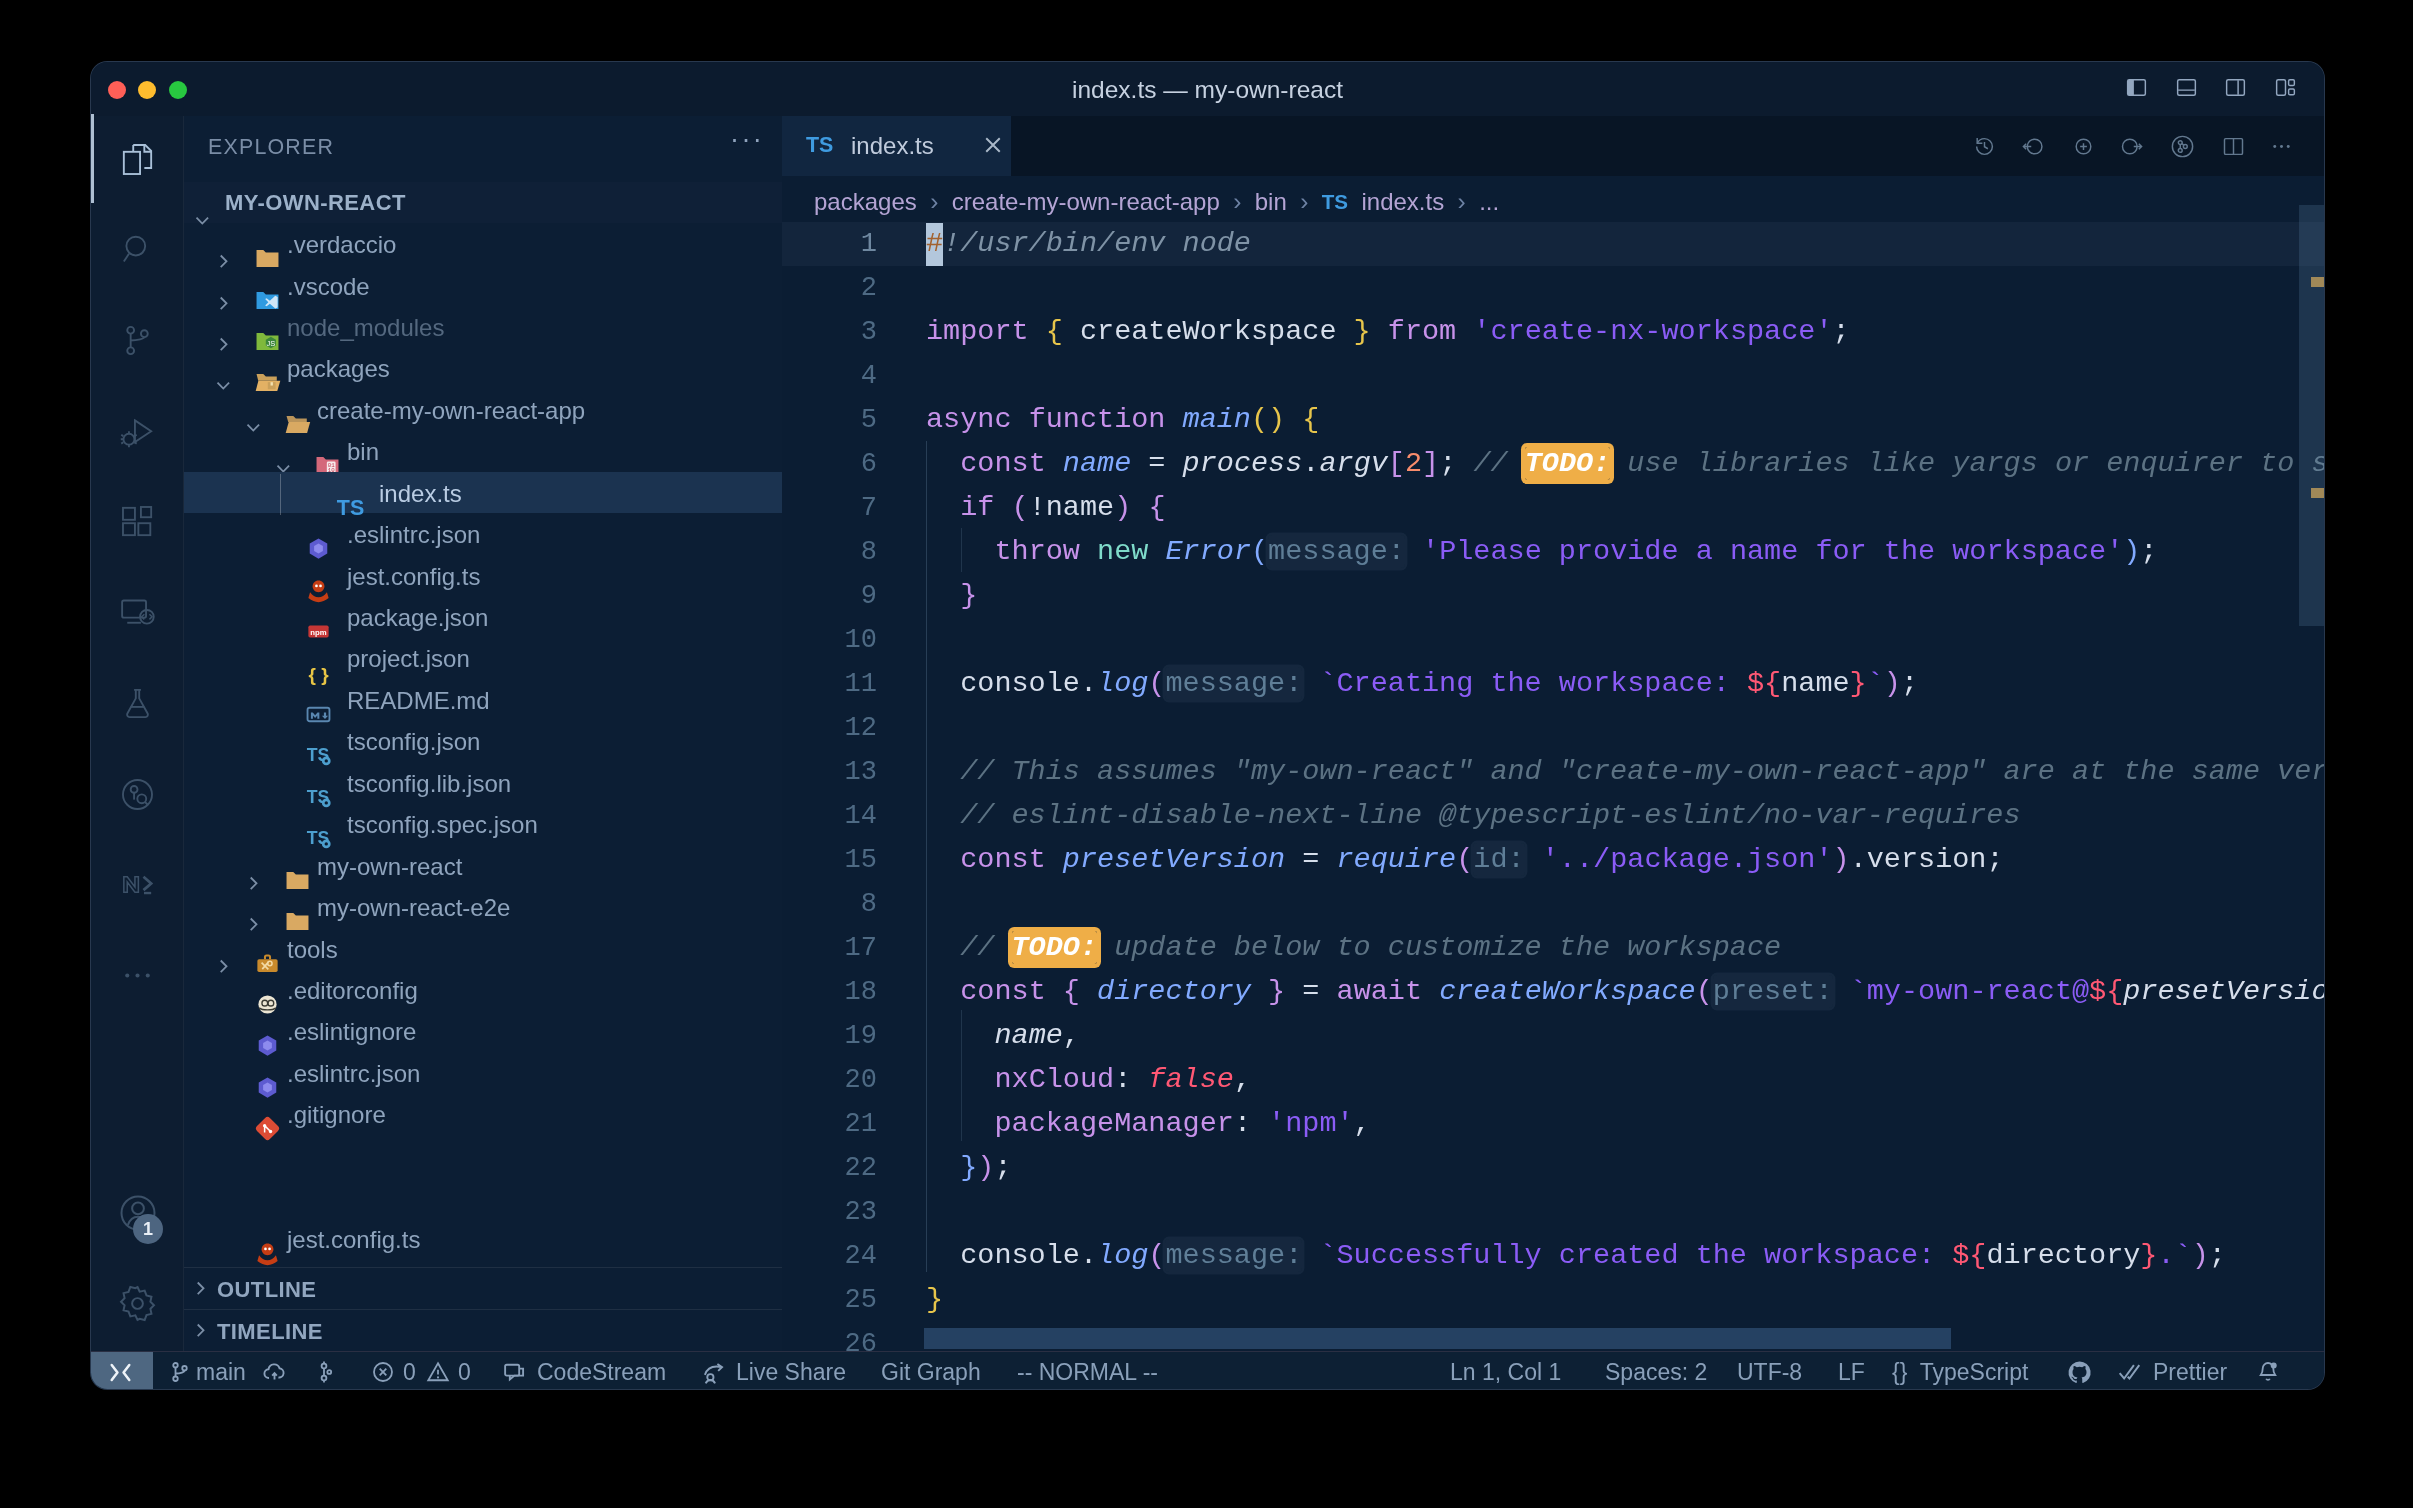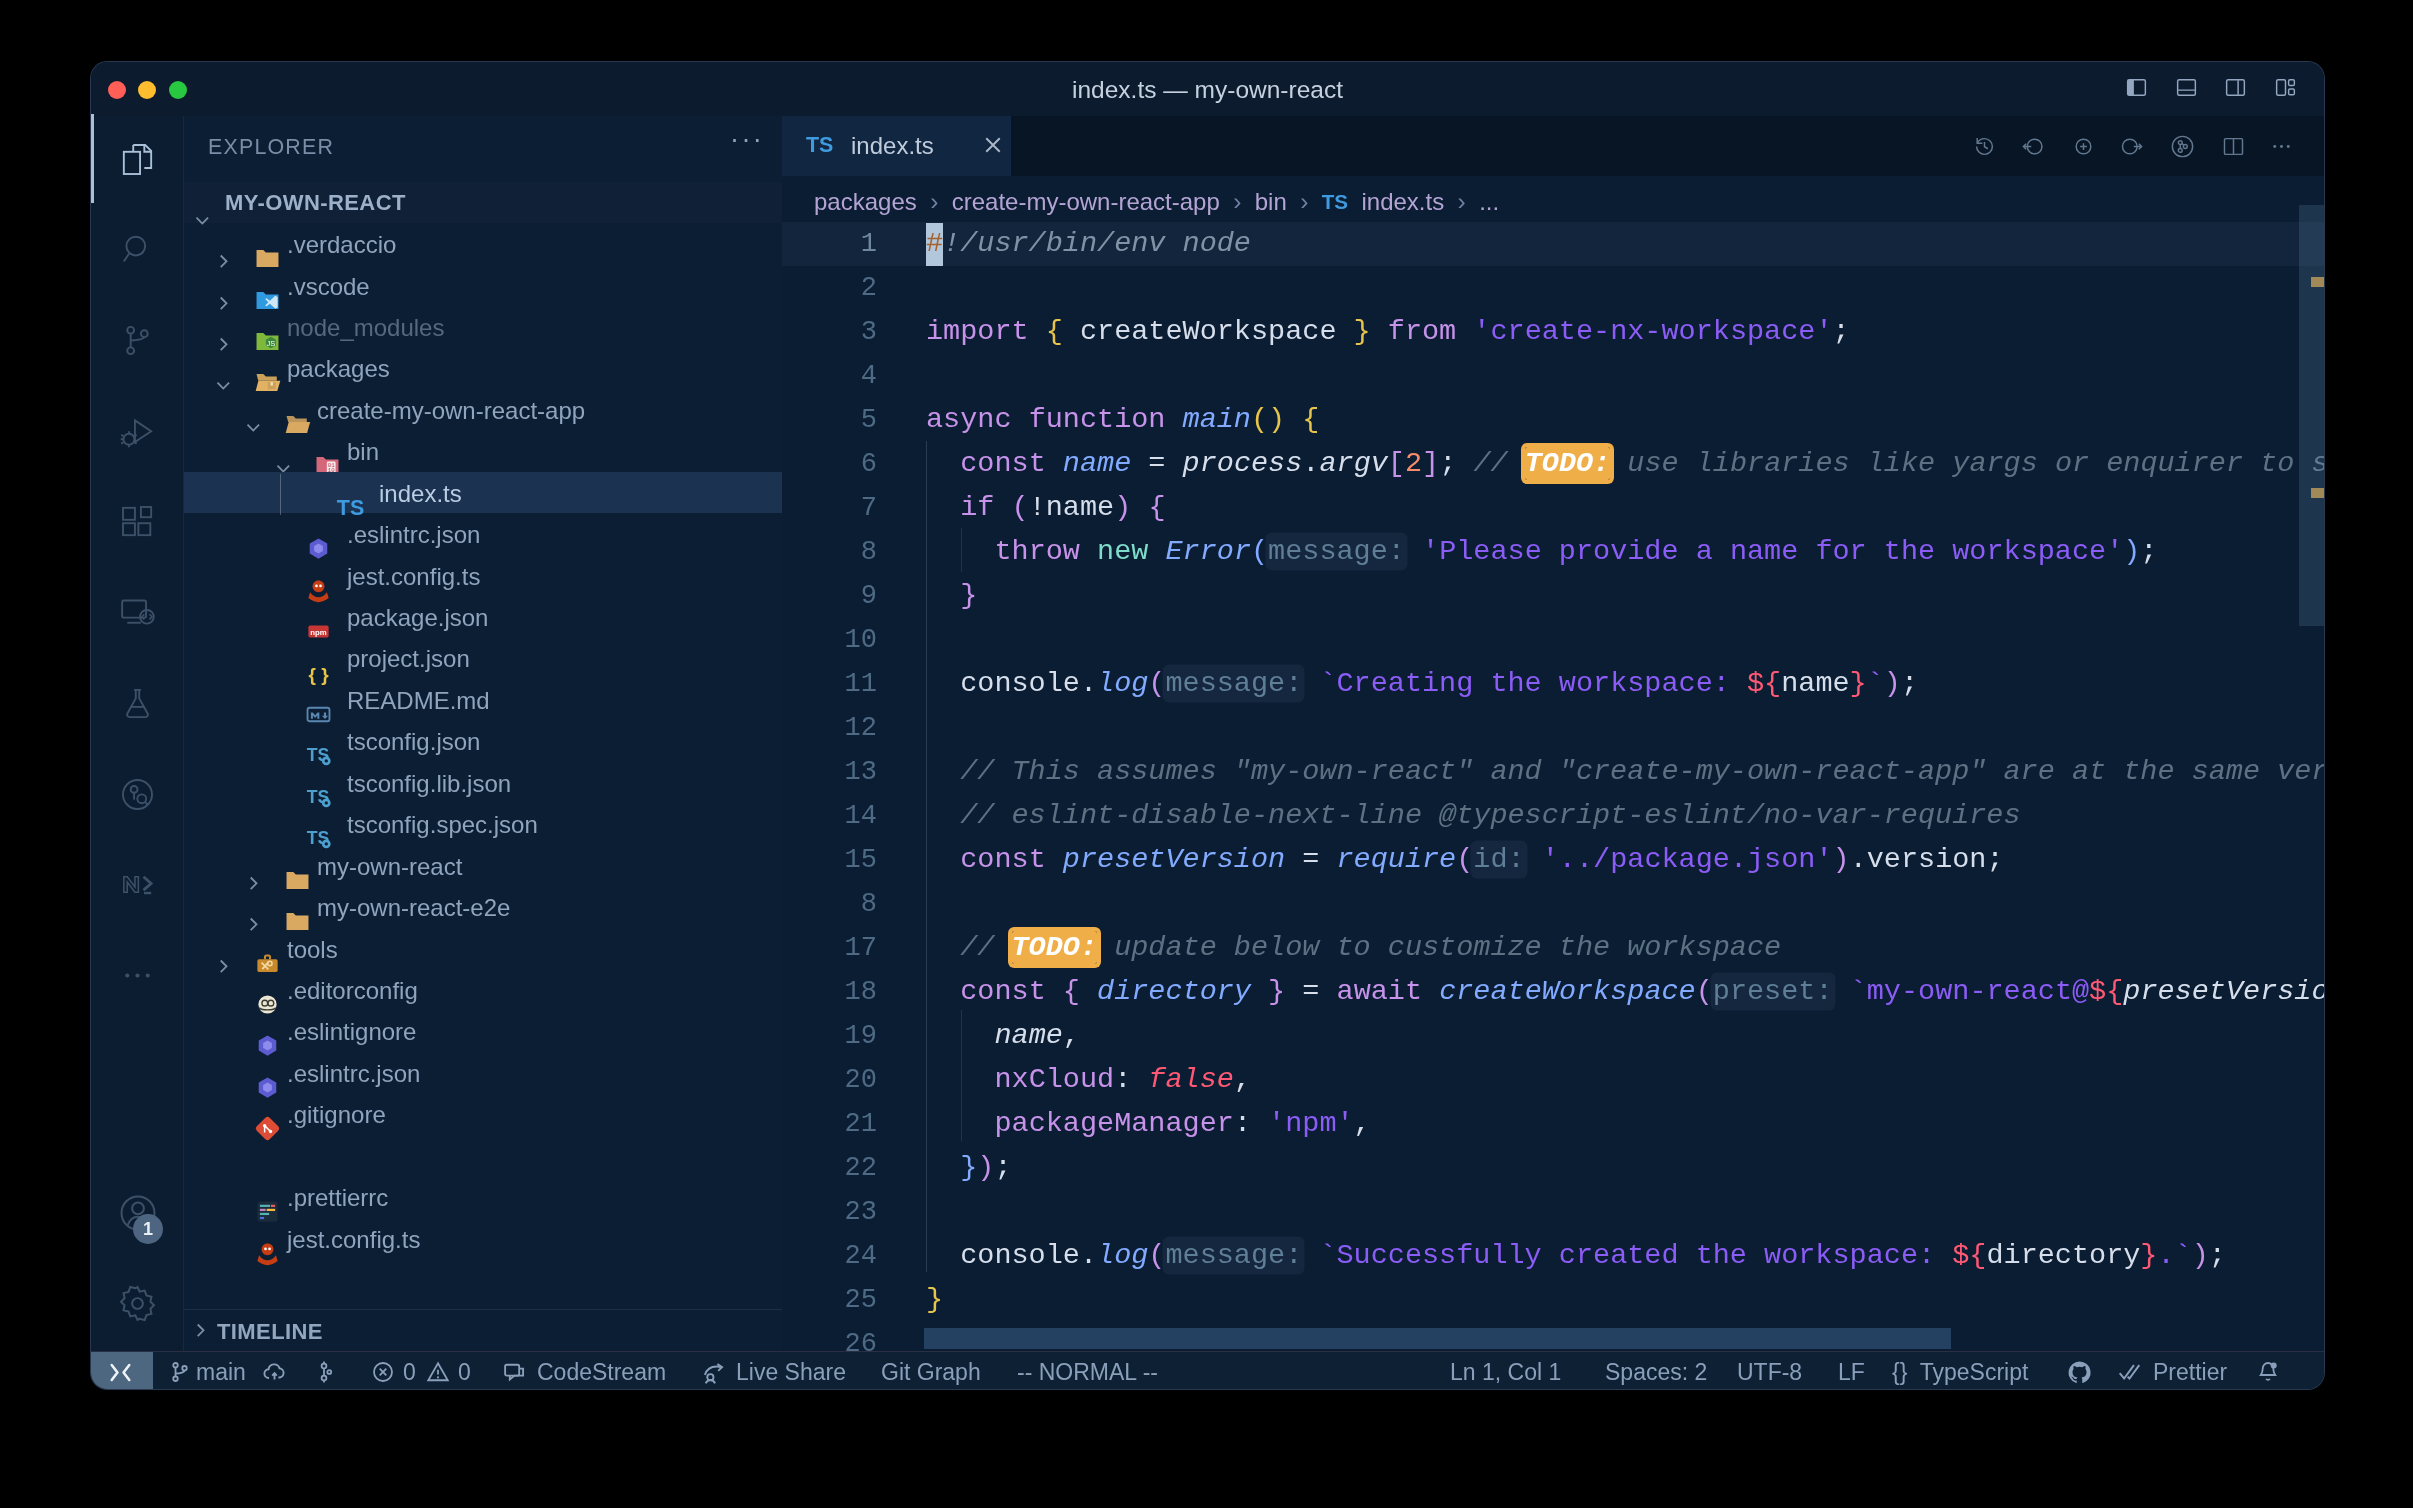--- a/index.html
+++ b/index.html
@@ -462,46 +462,38 @@
         <span class="ticon" style="left:70px">
           <svg width="27" height="27" viewBox="0 0 16 16">
             <rect x="2.6" y="2.6" width="10.8" height="10.8" rx="2" transform="rotate(45 8 8)" fill="#dd4c35"></rect>
             <circle cx="6.3" cy="6.3" r="1" fill="#fff"></circle>
             <circle cx="9.8" cy="9.8" r="1" fill="#fff"></circle>
             <path d="M6.3 6.3l3.5 3.5M6.3 6.3v4" stroke="#fff" stroke-width=".9"></path>
           </svg>
         </span>
         <span class="tlabel" style="left:103px">.gitignore</span>
       </div>
-<div class="trow " style="top:1060px">
-        <span class="ticon" style="left:70px">
-          <svg width="27" height="27" viewBox="0 0 16 16">
-            <rect x="2" y="2" width="12" height="12" rx="1.5" fill="#1a2b3c"></rect>
-            <rect x="3.5" y="4" width="6" height="1.3" fill="#56b3b4"></rect>
-            <rect x="10" y="4" width="2.5" height="1.3" fill="#ea5e5e"></rect>
-            <rect x="3.5" y="6.4" width="3.4" height="1.3" fill="#bf85bf"></rect>
-            <rect x="7.5" y="6.4" width="5" height="1.3" fill="#f7ba3e"></rect>
-            <rect x="3.5" y="8.8" width="5.5" height="1.3" fill="#56b3b4"></rect>
-            <rect x="3.5" y="11.2" width="2.5" height="1.3" fill="#4d6fd8"></rect>
-          </svg>
-        </span>
-        <span class="tlabel" style="left:103px">.prettierrc</span>
-      </div>
 <div class="trow " style="top:1102px">
         <span class="ticon" style="left:70px">
           <svg width="27" height="27" viewBox="0 0 16 16">
             <path d="M8 2c2 0 3.5 1.5 3.5 3.5S10 9 8 9 4.5 7.5 4.5 5.5 6 2 8 2z" fill="#c63d14"></path>
             <path d="M3 9c1.5 2 3 3 5 3s3.5-1 5-3l1 3.5c-2 1.6-4 2.4-6 2.4s-4-.8-6-2.4z" fill="#c63d14"></path>
             <circle cx="6.8" cy="5.3" r=".8" fill="#fff"></circle>
             <circle cx="9.2" cy="5.3" r=".8" fill="#fff"></circle>
           </svg>
         </span>
         <span class="tlabel" style="left:103px">jest.config.ts</span>
       </div>
     <div id="sbguide"></div>
+    <div class="shead2" style="top:1151px">
+        <span class="ch"><svg width="20.6" height="20.6" viewBox="0 0 16 16">
+            <path d="M6 3.5L10.5 8 6 12.5" stroke="#7b8ea6" stroke-width="1.4" fill="none"></path>
+          </svg></span>
+        <span class="tx">OUTLINE</span>
+      </div>
     <div class="shead2" style="top:1193px">
         <span class="ch"><svg width="20.6" height="20.6" viewBox="0 0 16 16">
             <path d="M6 3.5L10.5 8 6 12.5" stroke="#7b8ea6" stroke-width="1.4" fill="none"></path>
           </svg></span>
         <span class="tx">TIMELINE</span>
       </div>
   </div>
   <div id="editor">
     <div id="curline"></div>
     <div id="cursor1"></div>

